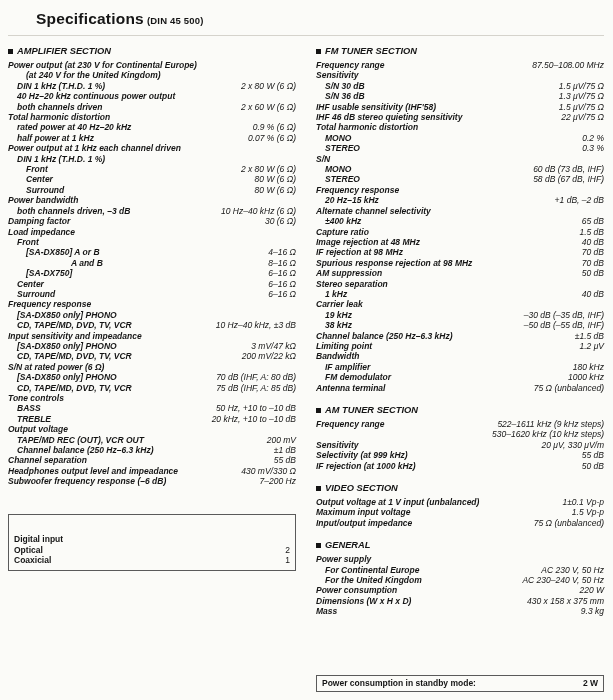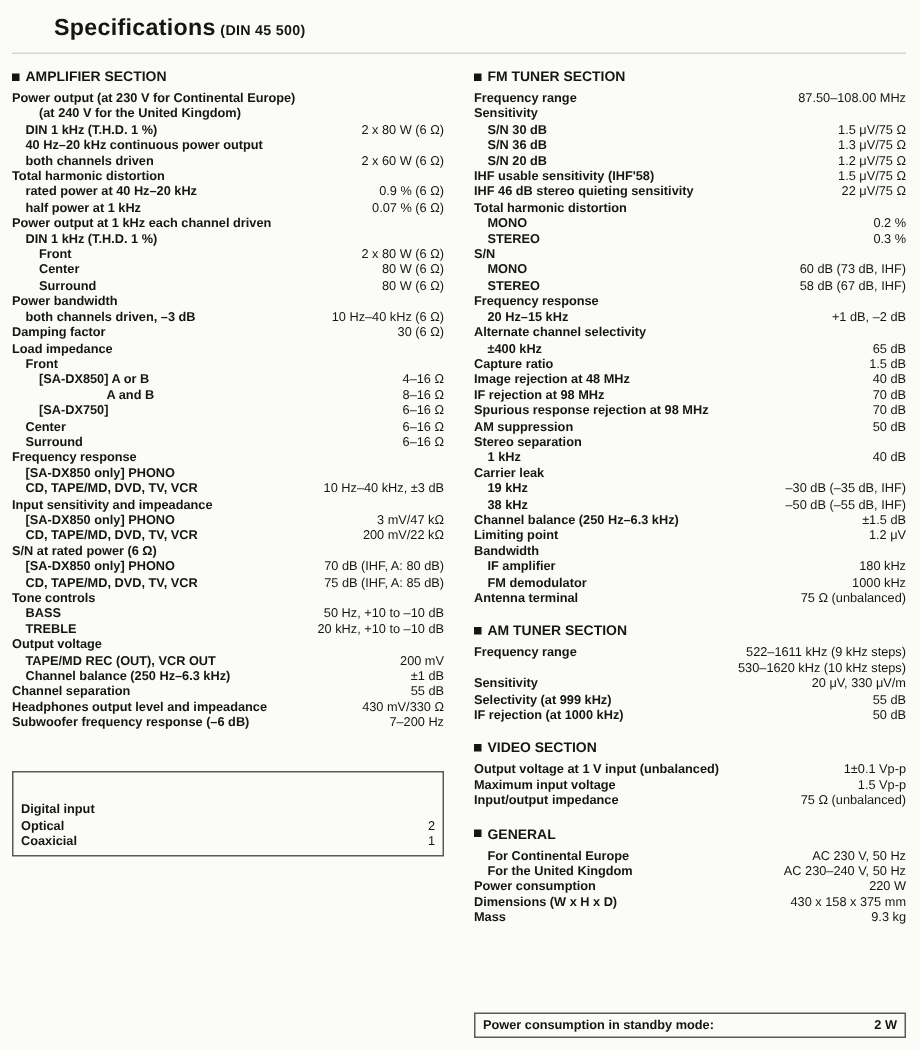--- a/index.html
+++ b/index.html
@@ -43,21 +43,21 @@
     gap: 20px;
     flex: 1;
     min-height: 0;
   }
   .col {
     flex: 1;
     display: flex;
     flex-direction: column;
     min-width: 0;
   }
-  .spec-section { margin-bottom: 11px; }
+  .spec-section { margin-bottom: 11px; font-style: italic; }
   .sec-title {
     display: flex;
     align-items: center;
     gap: 4px;
     font-weight: bold;
     font-size: 9.3px;
     line-height: 12px;
     margin-bottom: 3px;
   }
   .sq {
@@ -320,24 +320,20 @@
             </div>
             <div class="row">
               <span class="lab" style="padding-left: 9px;">S/N 30 dB</span>
               <span class="val">1.5 μV/75 Ω</span>
             </div>
             <div class="row">
               <span class="lab" style="padding-left: 9px;">S/N 36 dB</span>
               <span class="val">1.3 μV/75 Ω</span>
             </div>
             <div class="row">
-              <span class="lab" style="padding-left: 9px;">S/N 20 dB</span>
-              <span class="val">1.2 μV/75 Ω</span>
-            </div>
-            <div class="row">
               <span class="lab">IHF usable sensitivity (IHF'58)</span>
               <span class="val">1.5 μV/75 Ω</span>
             </div>
             <div class="row">
               <span class="lab">IHF 46 dB stereo quieting sensitivity</span>
               <span class="val">22 μV/75 Ω</span>
             </div>
             <div class="row">
               <span class="lab">Total harmonic distortion</span>
               <span class="val"></span>
@@ -484,20 +480,24 @@
             </div>
             <div class="row">
               <span class="lab">Input/output impedance</span>
               <span class="val">75 Ω (unbalanced)</span>
             </div>
           </section>
           <section class="spec-section">
             <div class="sec-title">
               <span class="sq"></span>
               <span>GENERAL</span>
+            </div>
+            <div class="row">
+              <span class="lab">Power supply</span>
+              <span class="val"></span>
             </div>
             <div class="row">
               <span class="lab" style="padding-left: 9px;">For Continental Europe</span>
               <span class="val">AC 230 V, 50 Hz</span>
             </div>
             <div class="row">
               <span class="lab" style="padding-left: 9px;">For the United Kingdom</span>
               <span class="val">AC 230–240 V, 50 Hz</span>
             </div>
             <div class="row">

